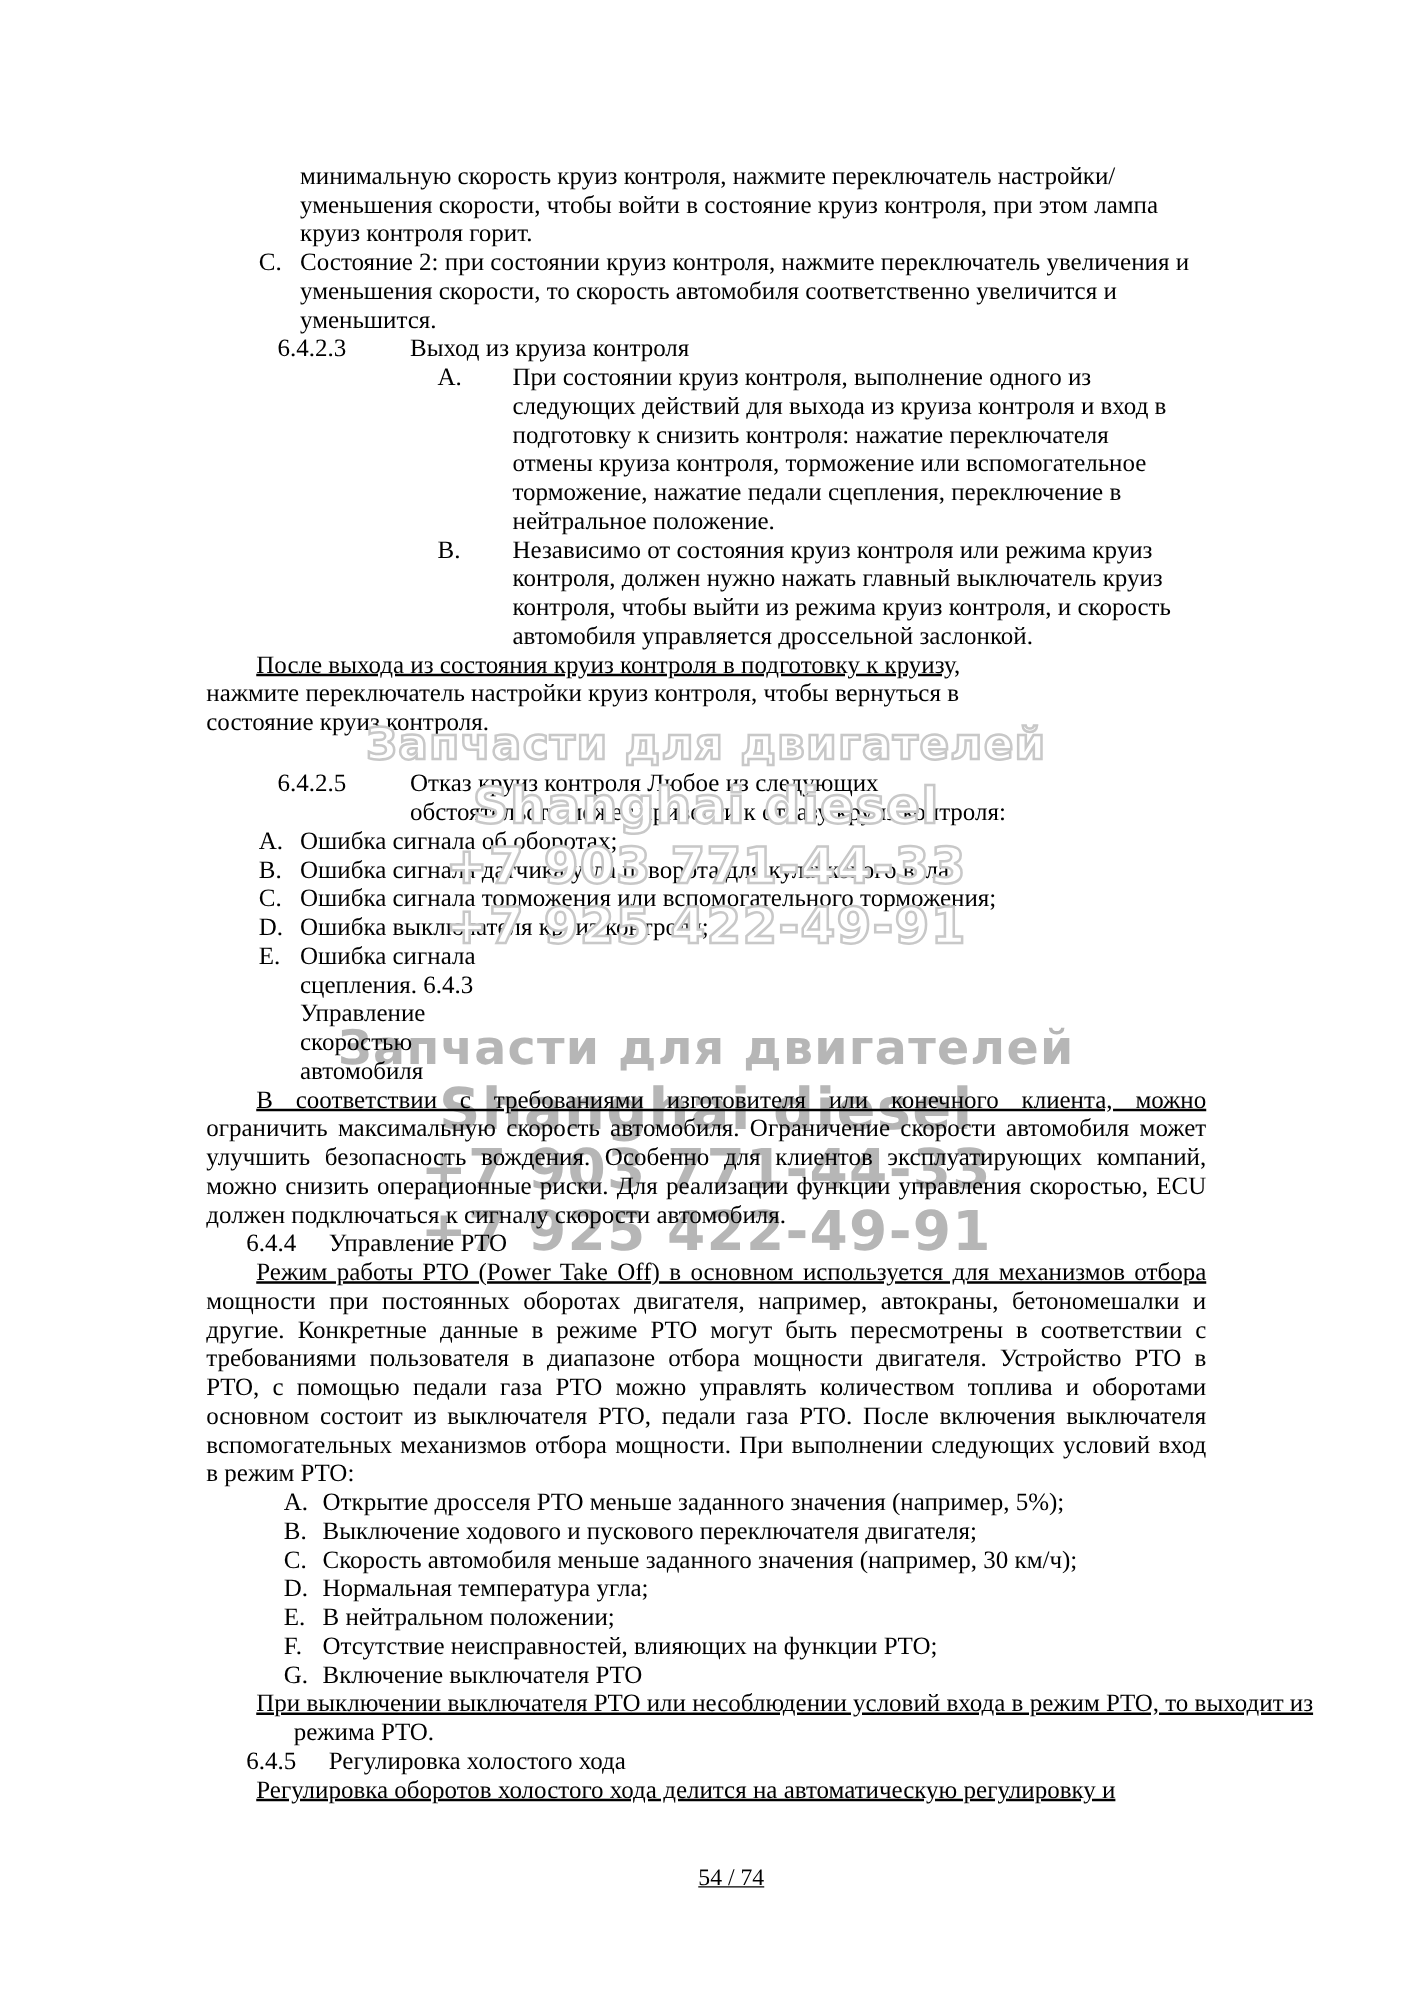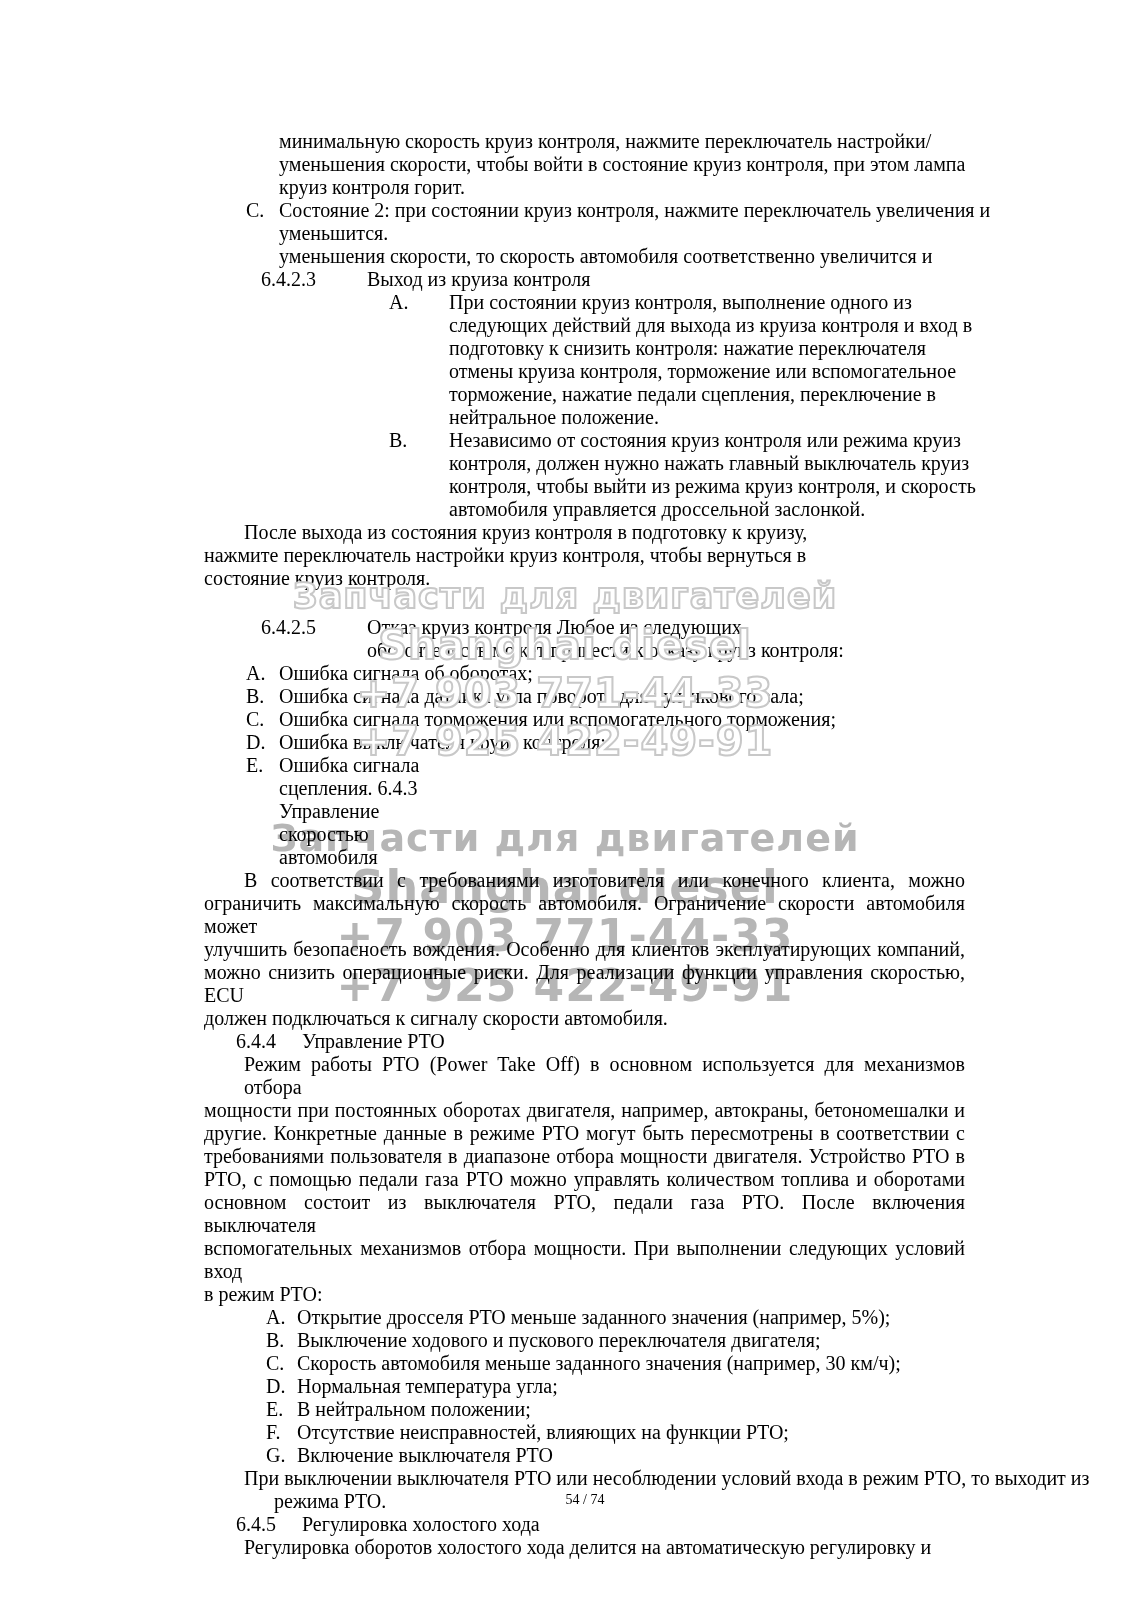--- a/index.html
+++ b/index.html
@@ -1,35 +1,35 @@
 <!DOCTYPE html>
 <html lang="ru"><head>
 <meta charset="utf-8">
 <style>
   html,body{margin:0;padding:0;background:#ffffff;}
   .page{
     position:relative;width:1131px;height:1600px;background:#ffffff;
     font-family:"Liberation Serif",serif;color:#000000;overflow:hidden;
   }
   .content{position:absolute;left:165px;top:130px;width:800px;font-size:20px;line-height:23px;z-index:1;}
-  .ln{white-space:nowrap;min-height:23px;margin-left:39px;}
+  .ln{white-space:nowrap;min-height:23px;}
   .jl{white-space:normal;text-align:justify;text-align-last:justify;}
   .gap{height:26px;}
   .mk{display:inline-block;}
   .ind-cont{padding-left:75px;}
   .li1{padding-left:42px;}  .li1 .mk{width:33px;}
   .li2{padding-left:62px;}  .li2 .mk{width:31px;}
   .deep0{padding-left:185px;} .deep0 .mk{width:60px;}
   .deepc{padding-left:245px;}
   .h-sub{padding-left:57px;} .h-sub .num{display:inline-block;width:106px;}
   .h-main{padding-left:32px;} .h-main .num{display:inline-block;width:66px;}
   .t2{padding-left:163px;}
-  .pind{padding-left:40px;}
+  .pind{padding-left:40px;text-decoration:underline;}
   .pcont2{padding-left:70px;}
-  .footer{position:absolute;top:1492px;left:185px;width:800px;text-align:center;font-size:14px;z-index:1;}
+  .footer{position:absolute;top:1492px;left:185px;width:800px;text-align:center;font-size:19px;z-index:1;text-decoration:underline;}
   .wm{
     position:absolute;left:565px;transform:translateX(-50%);
     font-family:"DejaVu Sans",sans-serif;font-weight:bold;white-space:nowrap;
     pointer-events:none;letter-spacing:1px;
   }
   .wm-solid{color:#b6b6b6;z-index:0;}
   .wm-outline{
     color:rgba(255,255,255,0.12);
     -webkit-text-stroke:2px #c8c8c8;
     text-shadow:0 0 1px #ffffff;
@@ -61,22 +61,22 @@
 
   <div class="content">
 
     <div class="ln ind-cont">минимальную скорость круиз контроля, нажмите переключатель настройки/</div>
     <div class="ln ind-cont">уменьшения скорости, чтобы войти в состояние круиз контроля, при этом лампа</div>
     <div class="ln ind-cont">круиз контроля горит.</div>
 
     <div class="ln li1">
       <span class="mk">C.</span><span>Состояние 2: при состоянии круиз контроля, нажмите переключатель увеличения и</span>
     </div>
+    <div class="ln ind-cont">уменьшения скорости, то скорость автомобиля соответственно увеличится и</div>
     <div class="ln ind-cont">уменьшится.</div>
-    <div class="ln ind-cont">уменьшения скорости, то скорость автомобиля соответственно увеличится и</div>
 
     <div class="ln h-sub">
       <span class="num">6.4.2.3</span><span>Выход из круиза контроля</span>
     </div>
 
     <div class="ln deep0">
       <span class="mk">A.</span><span>При состоянии круиз контроля, выполнение одного из</span>
     </div>
     <div class="ln deepc">следующих действий для выхода из круиза контроля и вход в</div>
     <div class="ln deepc">подготовку к снизить контроля: нажатие переключателя</div>

